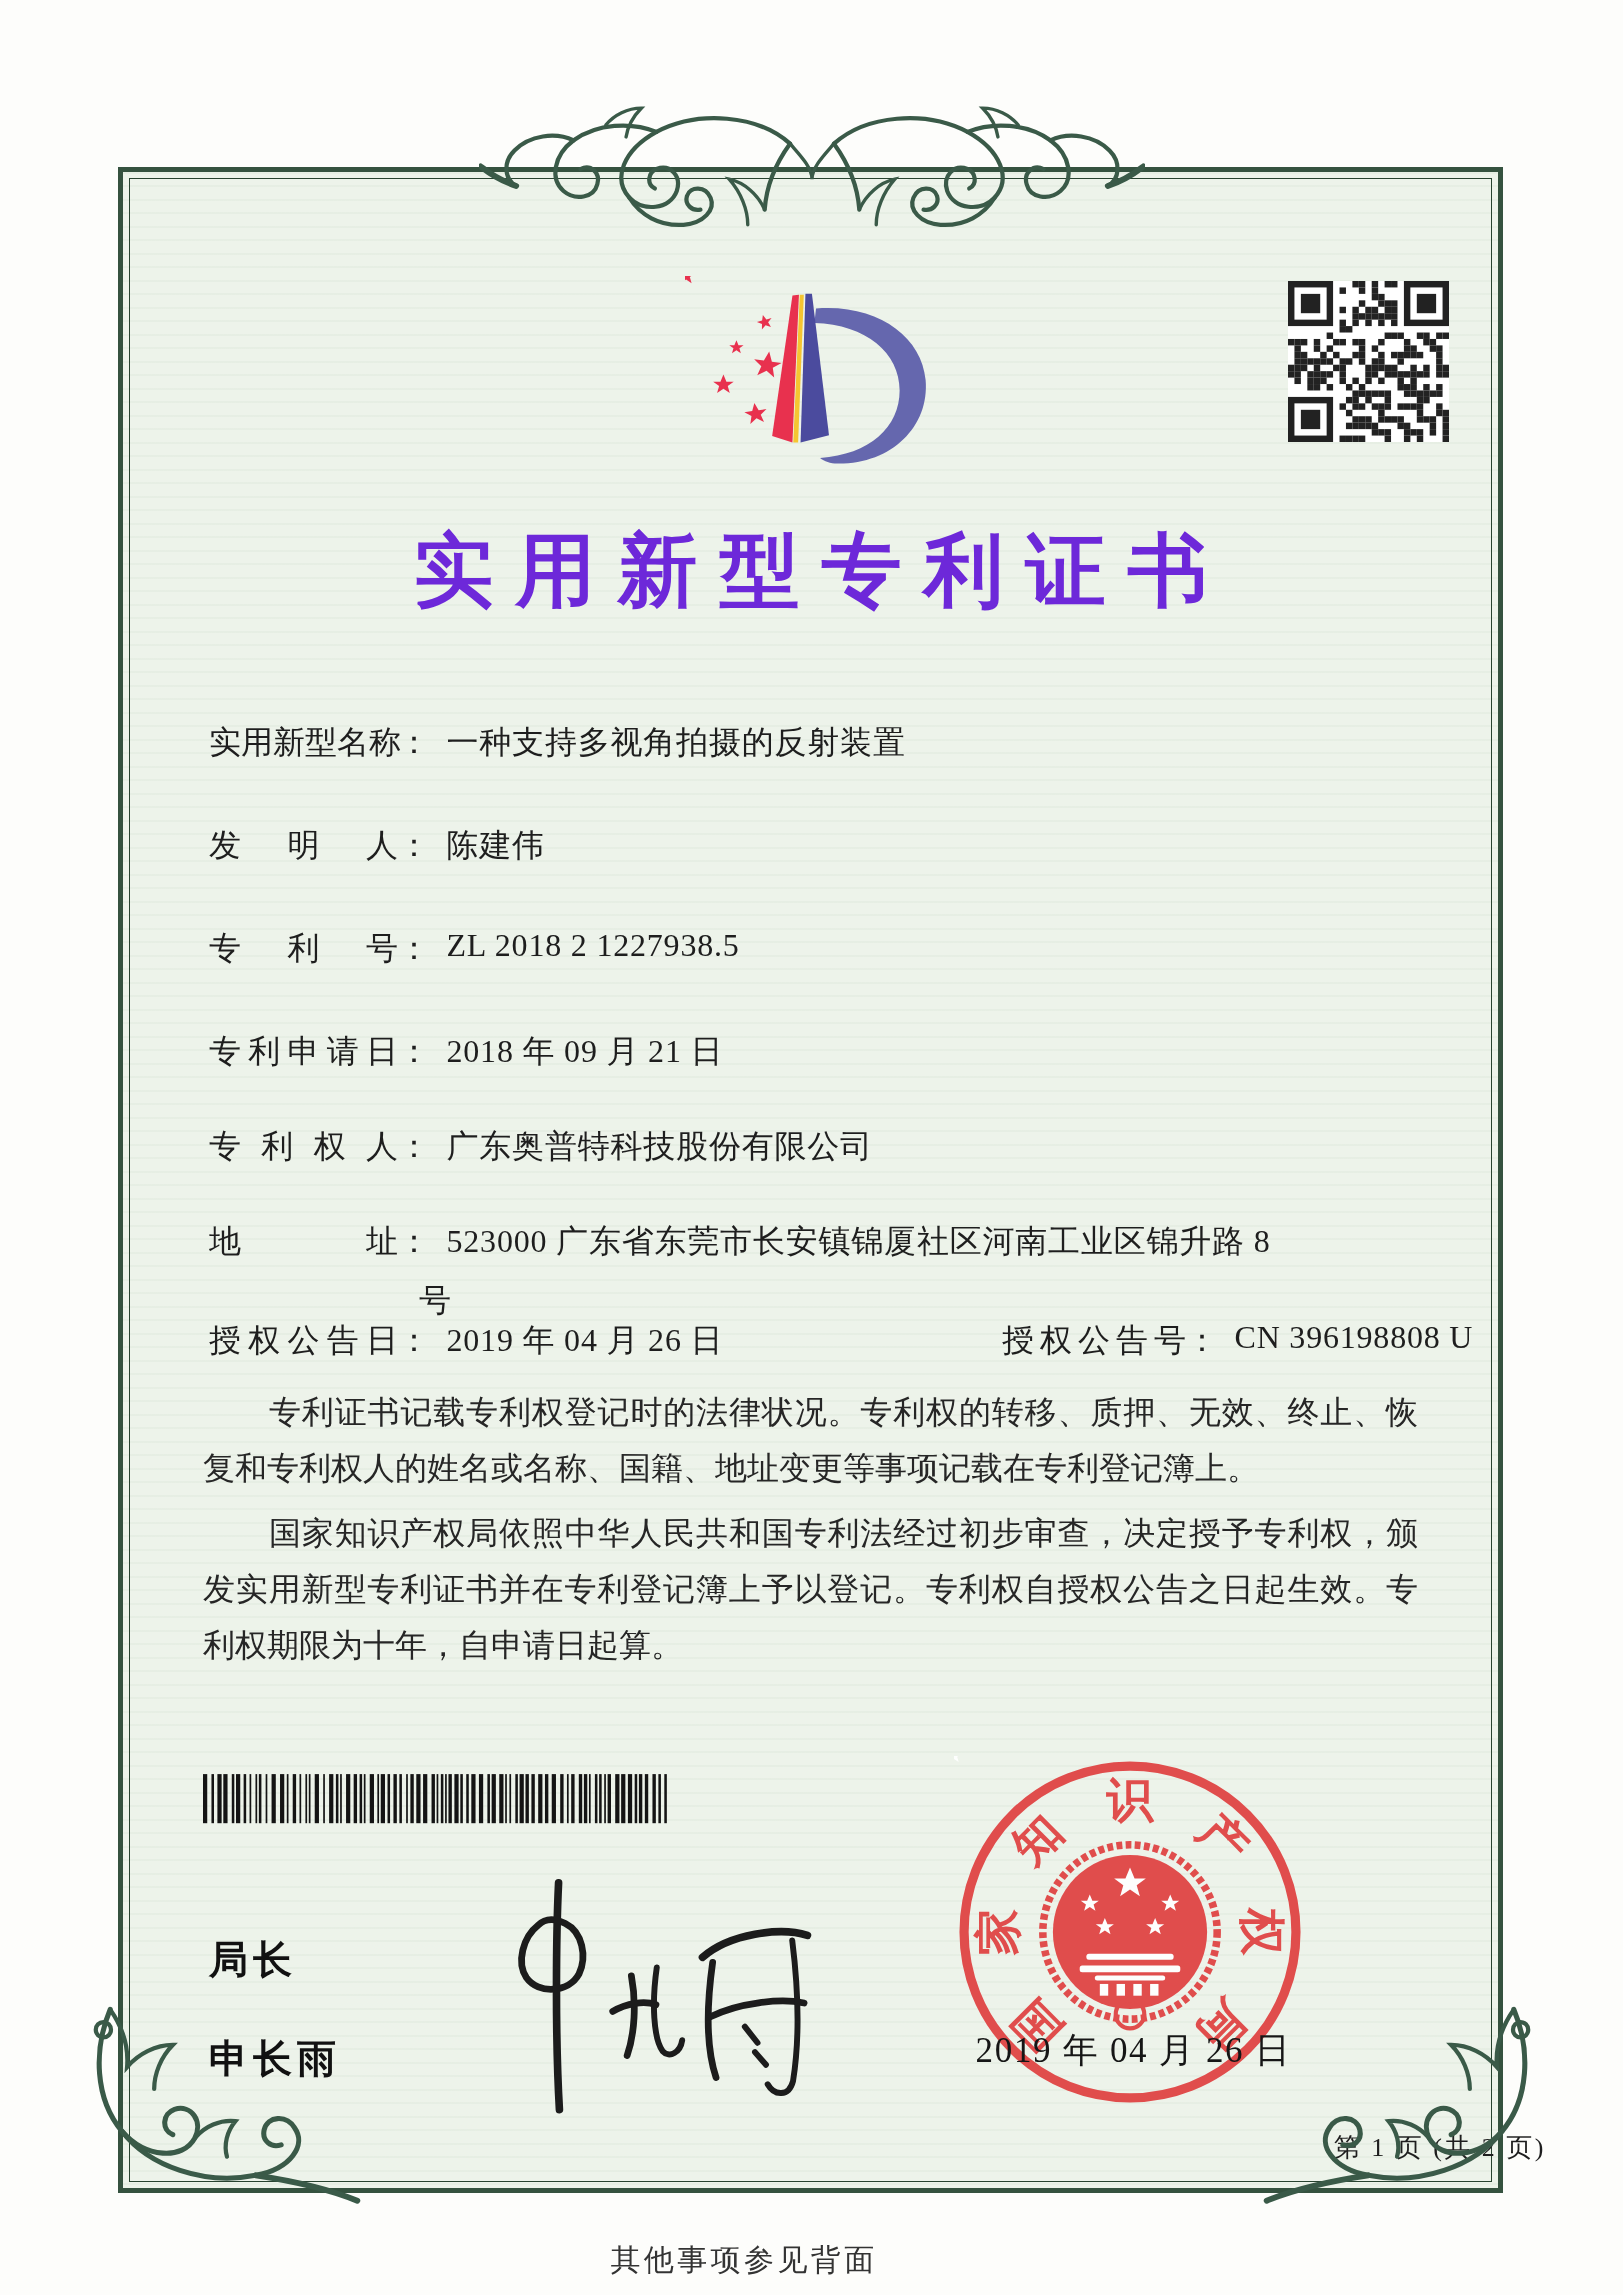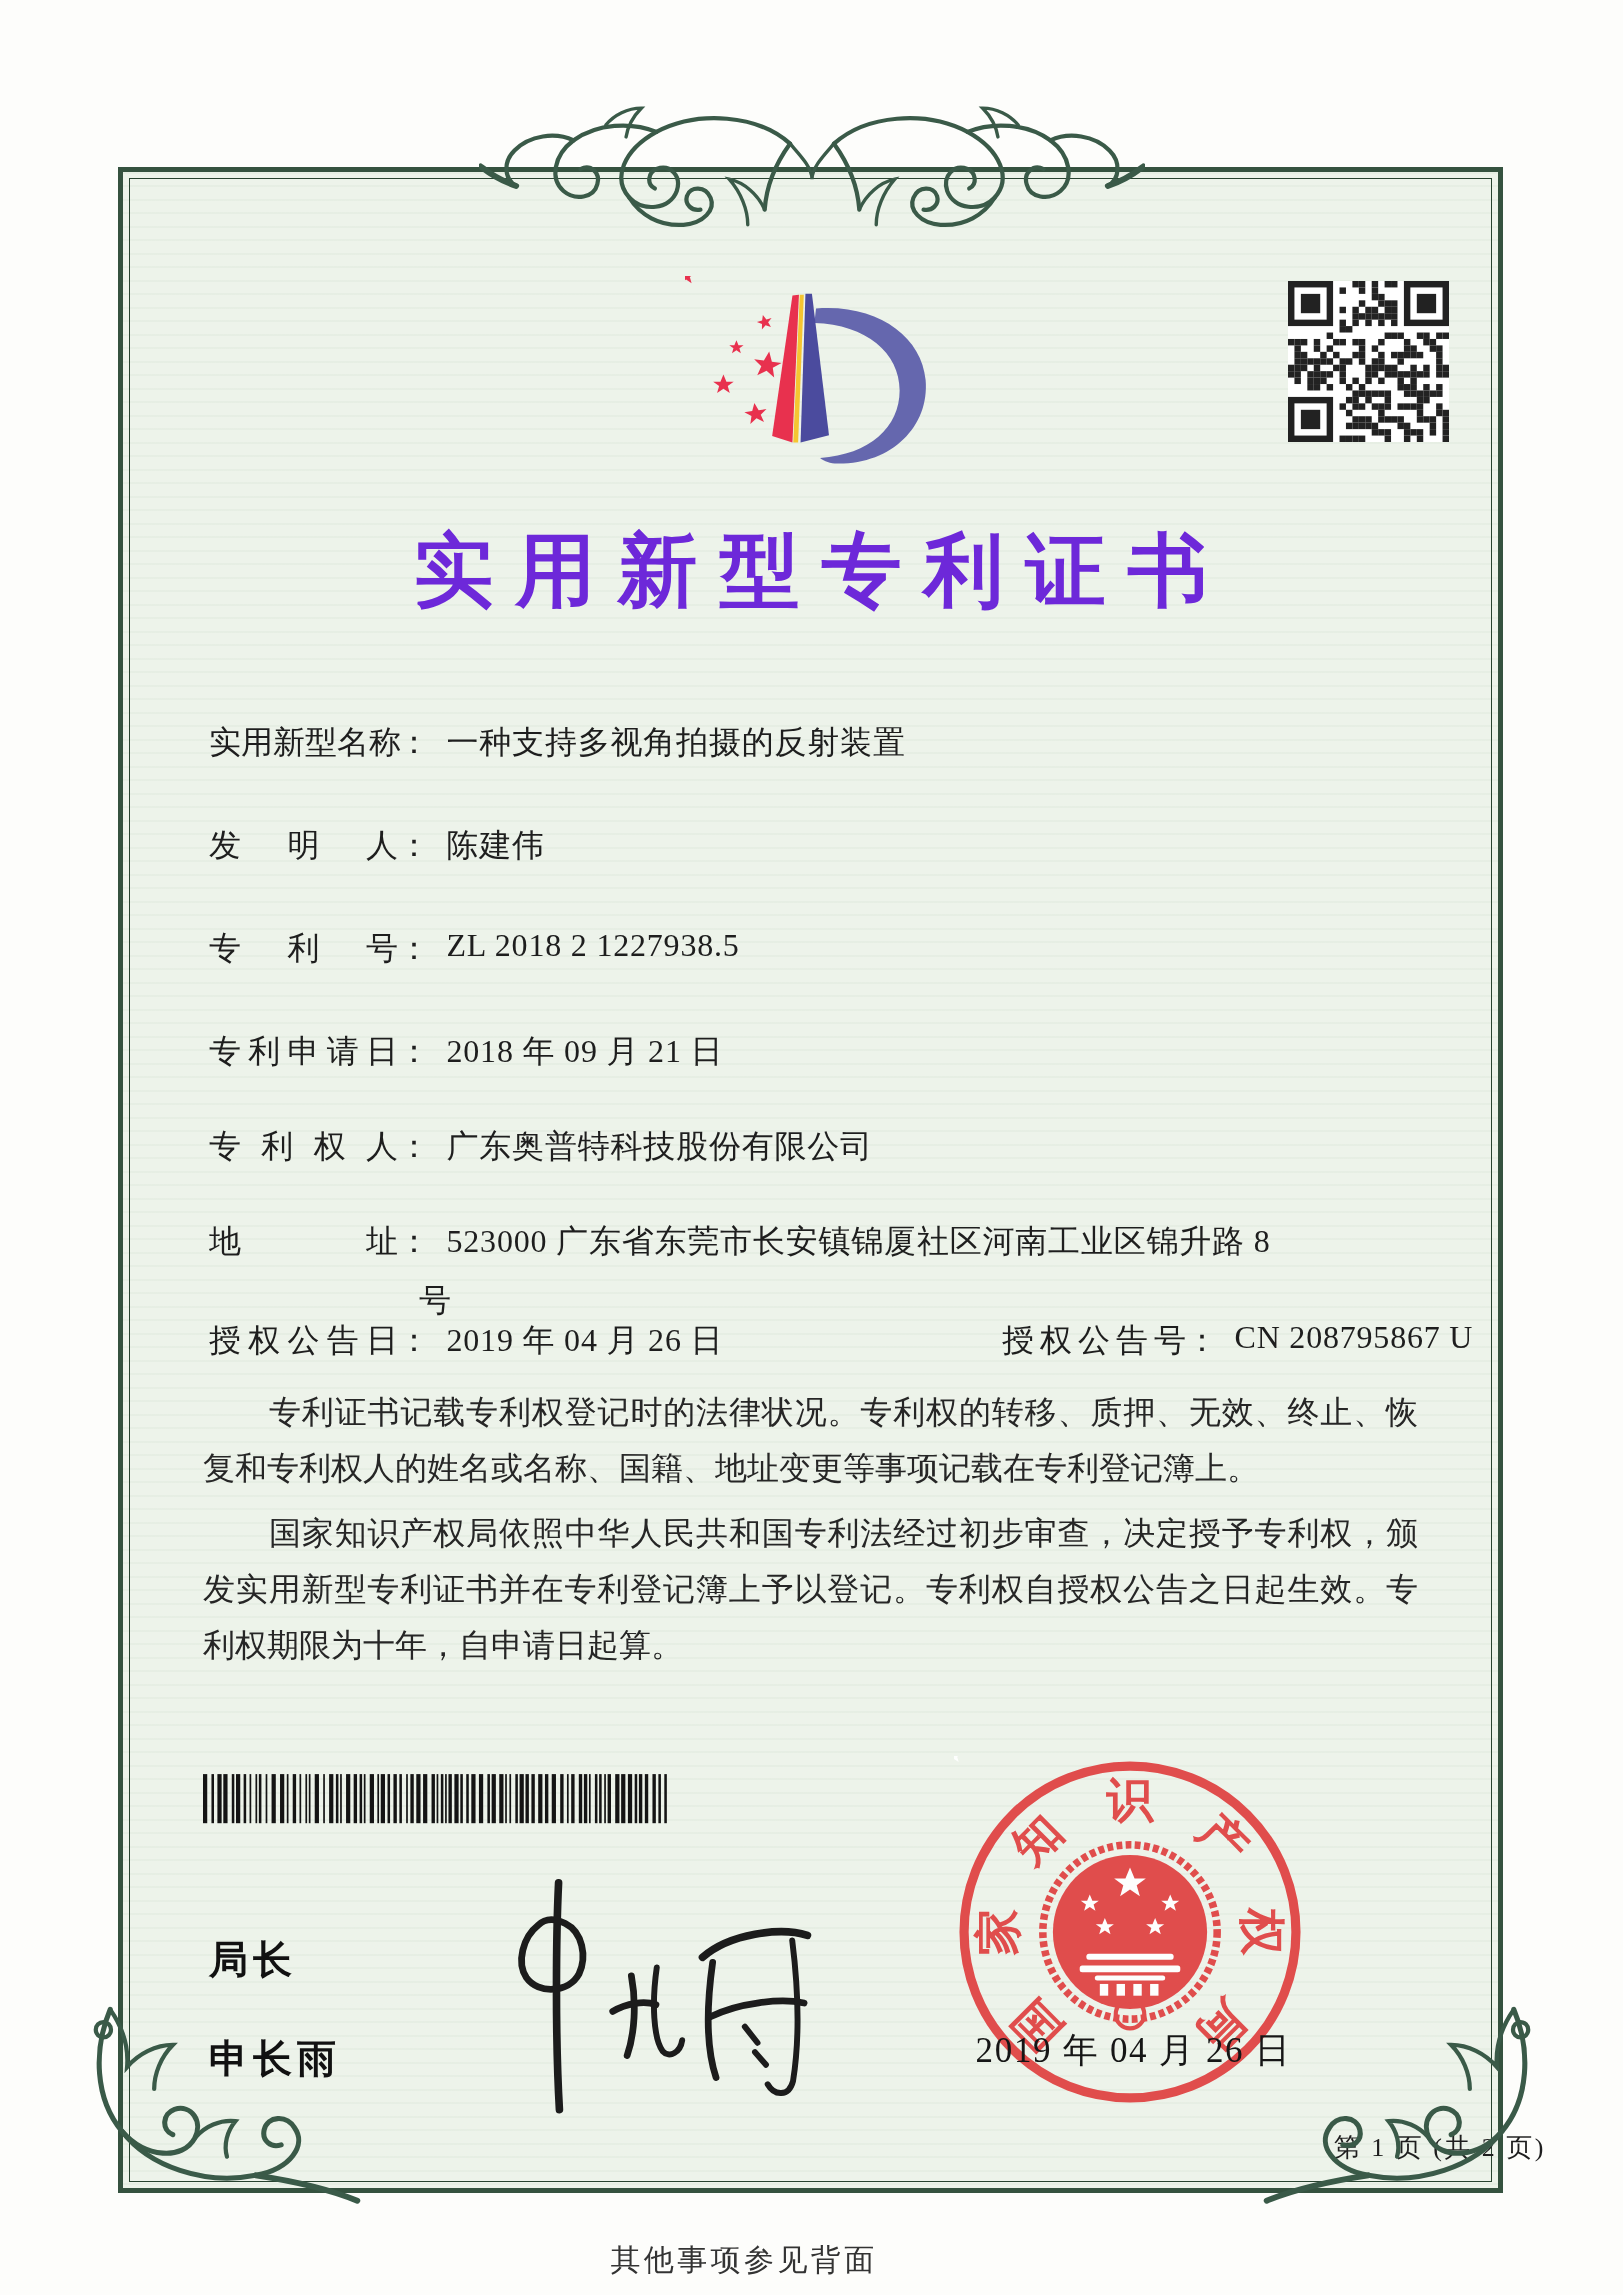--- a/index.html
+++ b/index.html
@@ -364,21 +364,21 @@
   <div class="abs row" style="top:1220px">
     <span class="flabel">地址</span><span class="colon">：</span>
     <span class="fvalue">523000 广东省东莞市长安镇锦厦社区河南工业区锦升路 8</span>
   </div>
   <div class="abs addr2" style="top:1279px">号</div>
   <div class="abs row" style="top:1319px">
     <span class="flabel">授权公告日</span><span class="colon">：</span>
     <span class="fvalue">2019 年 04 月 26 日</span>
     <span class="grant2">
       <span class="flabel" style="width:184px">授权公告号</span><span class="colon">：</span>
-      <span class="fvalue">CN 208795867 U</span>
+      <span class="fvalue">CN 396198808 U</span>
     </span>
   </div>
 
   <div class="abs paras">
     <p>专利证书记载专利权登记时的法律状况。专利权的转移、质押、无效、终止、恢复和专利权人的姓名或名称、国籍、地址变更等事项记载在专利登记簿上。</p>
     <p>国家知识产权局依照中华人民共和国专利法经过初步审查，决定授予专利权，颁发实用新型专利证书并在专利登记簿上予以登记。专利权自授权公告之日起生效。专利权期限为十年，自申请日起算。</p>
   </div>
 
   <div class="abs barcode-wrap" id="barcode"><svg width="474" height="51" viewBox="0 0 560 60">
         <rect x="0" y="0" width="5" height="58" fill="#141414"></rect>

